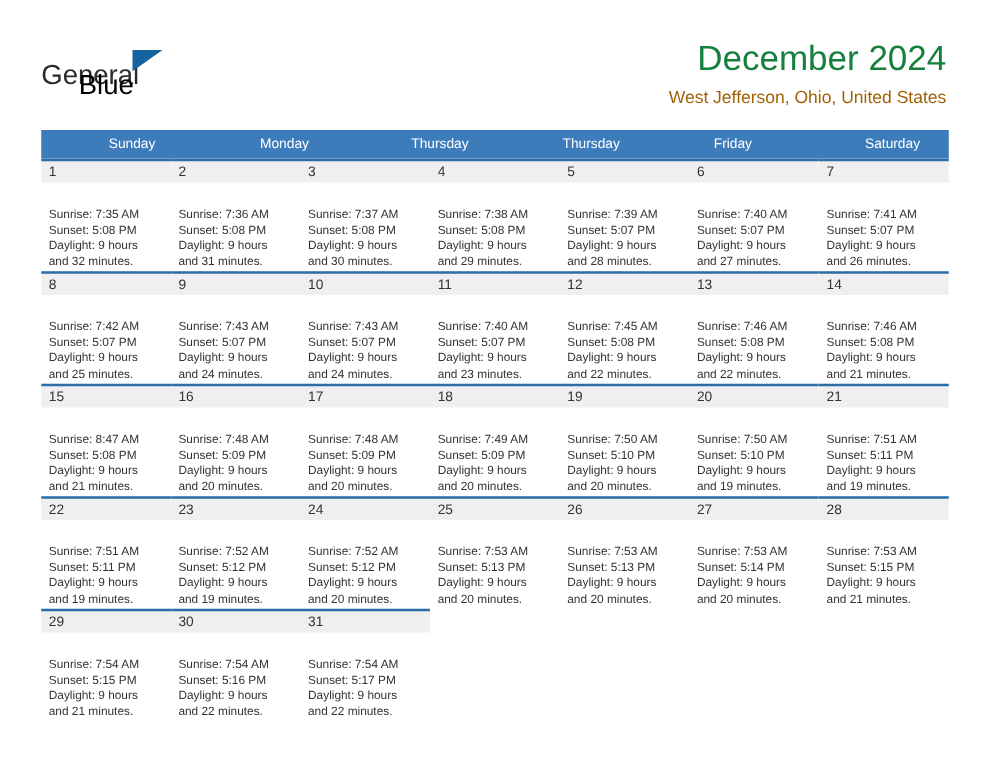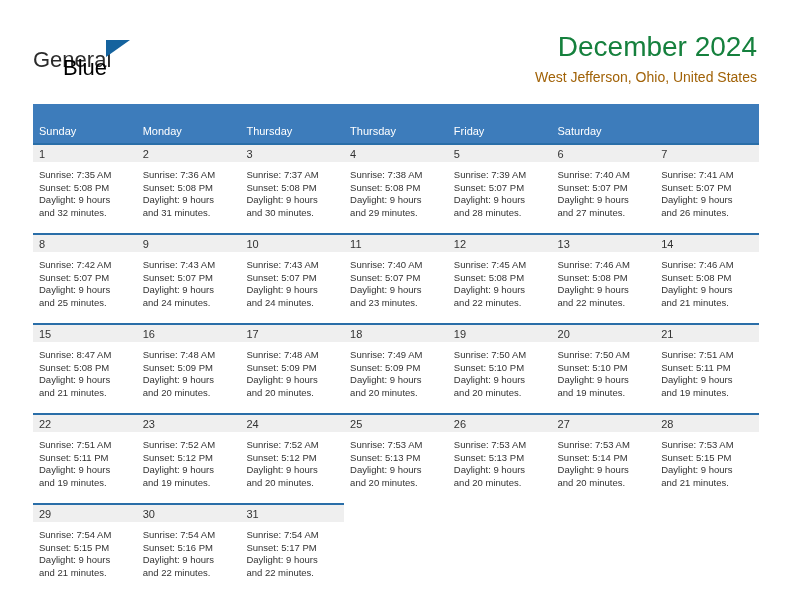--- a/index.html
+++ b/index.html
@@ -95,25 +95,26 @@
     width: 726px;
   }
   .dow-row {
     display: flex;
     width: 726px;
     background: #3d7cbb;
   }
   .dow-cell {
     width: 103.71px;
     box-sizing: border-box;
-    padding: 20px 0 4px 6px;
+    padding: 4px 0 4px 6px;
     font-size: 11px;
     line-height: 15px;
     color: #ffffff;
     white-space: nowrap;
+    margin-left: 48px;
   }
 
   .week {
     display: flex;
     width: 726px;
   }
   .day {
     width: 103.71px;
     box-sizing: border-box;
     position: relative;
@@ -130,21 +131,21 @@
     font-size: 11px;
     line-height: 15px;
     color: #333333;
   }
   .day.empty .daynum {
     background: transparent;
     border-top: 0;
     height: 21px;
   }
   .day-lines {
-    padding: 7px 0 0 6px;
+    padding: 20px 0 0 6px;
   }
   .day-lines div {
     font-size: 9.5px;
     line-height: 12.6px;
     color: #333333;
     white-space: nowrap;
   }
 </style>
 </head>
 <body>

